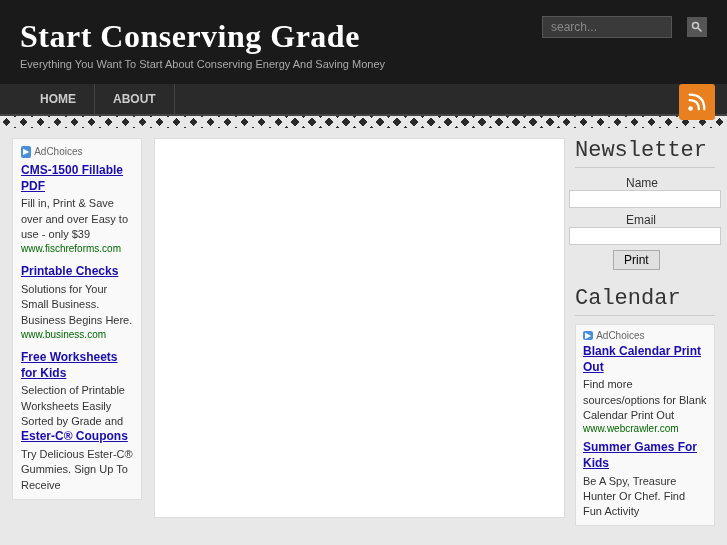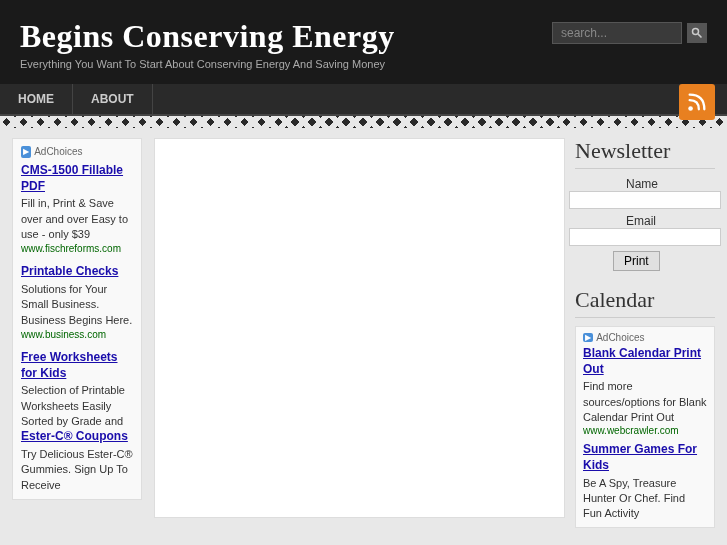--- a/index.html
+++ b/index.html
@@ -18,25 +18,25 @@
       font-family: Georgia, serif;
       letter-spacing: 0.5px;
     }
     #header .tagline {
       color: #aaaaaa;
       font-size: 11px;
       margin-top: 3px;
     }
     #search-area {
       position: absolute;
-      top: 22px;
+      top: 16px;
       right: 20px;
       display: flex;
       align-items: center;
-      gap: 5px;
+      gap: 15px;
     }
     #search-area input {
       background: #3a3a3a;
       border: 1px solid #555;
       color: #ccc;
       padding: 3px 8px;
       font-size: 12px;
       width: 130px;
       outline: none;
     }
@@ -50,21 +50,21 @@
       cursor: pointer;
       display: flex;
       align-items: center;
       justify-content: center;
       font-size: 11px;
     }
 
     
     #nav {
       background: #2a2a2a;
-      padding: 0 0;
+      padding: 0 22px;
       display: flex;
       align-items: center;
       border-bottom: 2px solid #444;
     }
     .nav-item {
       color: #ccc;
       font-size: 12px;
       font-weight: bold;
       padding: 8px 18px;
       cursor: pointer;
@@ -185,21 +185,21 @@
     #right-sidebar {
       width: 140px;
       flex-shrink: 0;
       margin-left: 10px;
     }
     .sidebar-section {
       margin-bottom: 16px;
     }
     .sidebar-title {
       font-size: 22px;
-      font-family: Liberation Serif, serif;
+      font-family: Liberation Mono, monospace;
       color: #333;
       border-bottom: 1px solid #ccc;
       padding-bottom: 4px;
       margin-bottom: 8px;
     }
     .newsletter-field {
       display: flex;
       align-items: center;
       margin-bottom: 5px;
       font-size: 12px;
@@ -262,21 +262,21 @@
       color: #006600;
       font-size: 10px;
       margin-bottom: 6px;
       display: block;
     }
   </style>
 </head>
 <body>
 
 <div id="header">
-  <h1>Begins Conserving Energy</h1>
+  <h1>Start Conserving Grade</h1>
   <div class="tagline">Everything You Want To Start About Conserving Energy And Saving Money</div>
   <div id="search-area">
     <input type="text" placeholder="search..." style="">
     <button id="search-btn">
       <svg viewBox="0 0 16 16" width="12" height="12" fill="#ccc">
         <circle cx="6" cy="6" r="4" stroke="#ccc" stroke-width="2" fill="none"></circle>
         <line x1="9.5" y1="9.5" x2="14" y2="14" stroke="#ccc" stroke-width="2"></line>
       </svg>
     </button>
   </div>

